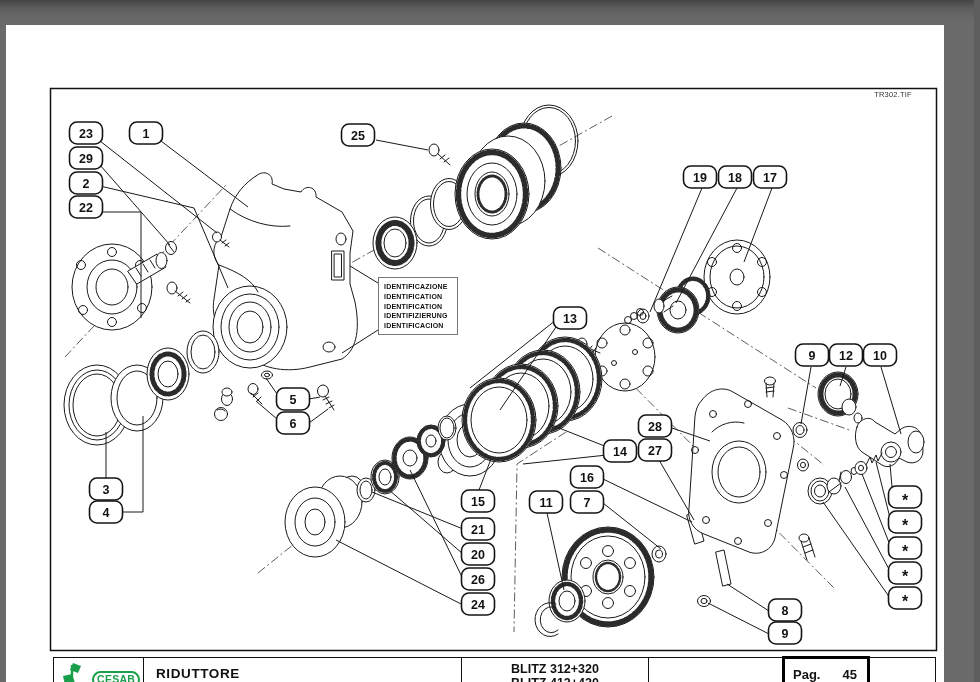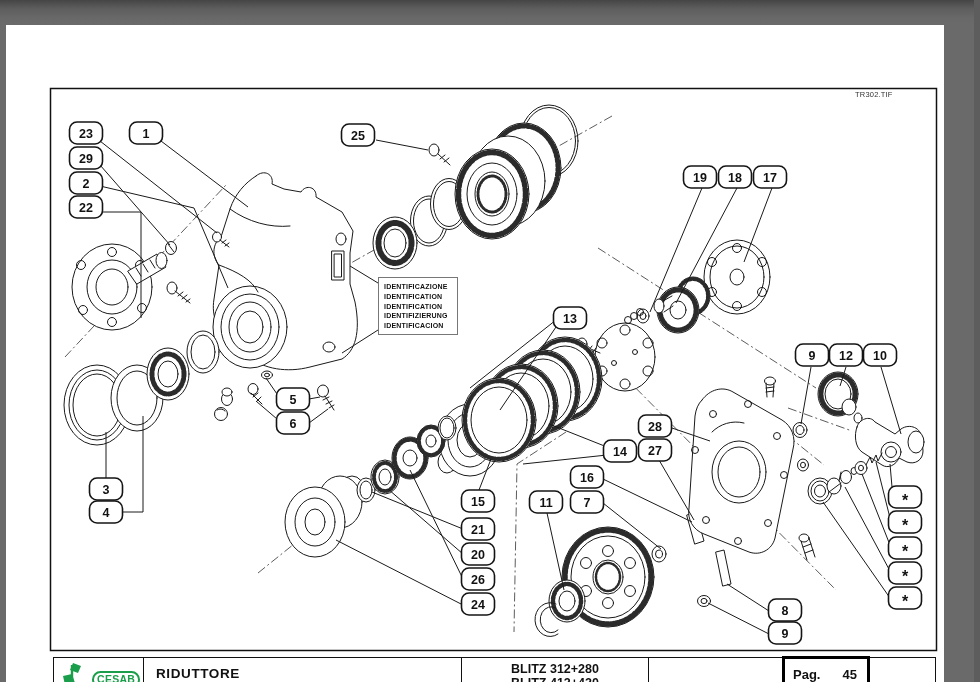--- a/index.html
+++ b/index.html
@@ -3,21 +3,21 @@
 <meta charset="utf-8">
 <style>
   html,body{margin:0;padding:0;background:#6a6a6a;}
   .viewport{position:relative;width:980px;height:682px;overflow:hidden;
     font-family:"Liberation Sans",sans-serif;background:#6a6a6a;}
   .topbar{position:absolute;left:0;top:0;width:980px;height:25px;
     background:linear-gradient(#454545,#5e5e5e 35%,#686868 70%,#6a6a6a);}
   .right-edge{position:absolute;right:0;top:0;width:6px;height:682px;background:#5d5d5d;}
   .page{position:absolute;left:6px;top:25px;width:938px;height:657px;background:#ffffff;}
   .diagram-svg{position:absolute;left:0;top:0;width:980px;height:682px;}
-  .tif-label{position:absolute;left:855px;top:90px;width:76px;text-align:left;
+  .tif-label{position:absolute;left:855px;top:90px;width:76px;text-align:center;
     font-size:7.5px;color:#333;letter-spacing:0.2px;}
   .id-box{position:absolute;left:378px;top:277px;width:80px;height:58px;
     border:1px solid #777;box-sizing:border-box;padding:4px 0 0 5px;background:#fff;}
   .id-box div{font-size:7px;font-weight:bold;line-height:9.8px;color:#111;
     letter-spacing:0.2px;white-space:nowrap;}
   
   .footer{position:absolute;left:53px;top:657px;width:883px;height:60px;
     border:1.4px solid #111;border-bottom:none;box-sizing:border-box;background:#fff;display:flex;}
   .cell{box-sizing:border-box;height:100%;}
   .cell+.cell{border-left:1.4px solid #111;}
@@ -520,21 +520,21 @@
       <svg width="30" height="28" viewBox="0 0 30 28">
         <path d="M12,3 L12,20" stroke="#1b9e4b" stroke-width="2.4" fill="none"></path>
         <path d="M13,1 l8,3 l-3,7 l-8,-3 z" fill="#1b9e4b"></path>
         <path d="M3,14 L12,12 L15,21 L5,23 Z" fill="#1b9e4b"></path>
         <path d="M2,23 L14,25 L14,27 L2,26 Z" fill="#1b9e4b"></path>
       </svg>
       <span class="logo-badge">CESAB</span>
     </div>
     <div class="cell cell-title">RIDUTTORE</div>
     <div class="cell cell-models">
-      <div>BLITZ 312+280</div>
+      <div>BLITZ 312+320</div>
       <div>BLITZ 412+420</div>
     </div>
     <div class="cell cell-rest">
       <div class="pag-box">
         <span>Pag.</span>
         <span>45</span>
       </div>
     </div>
   </div>
 </div>

